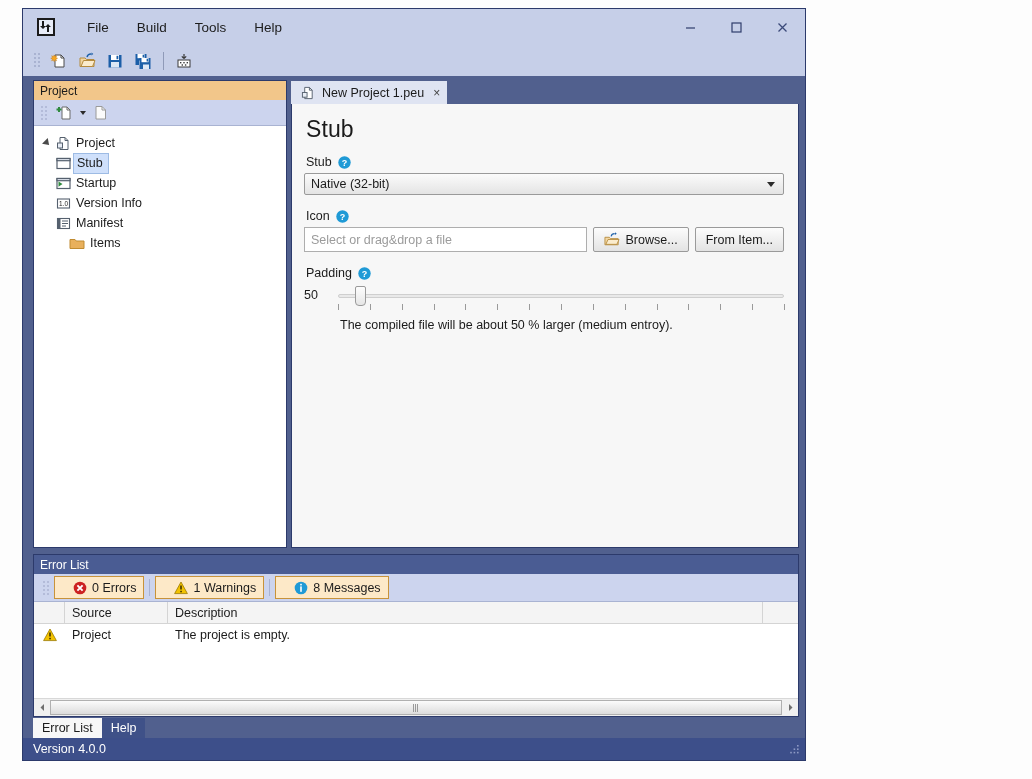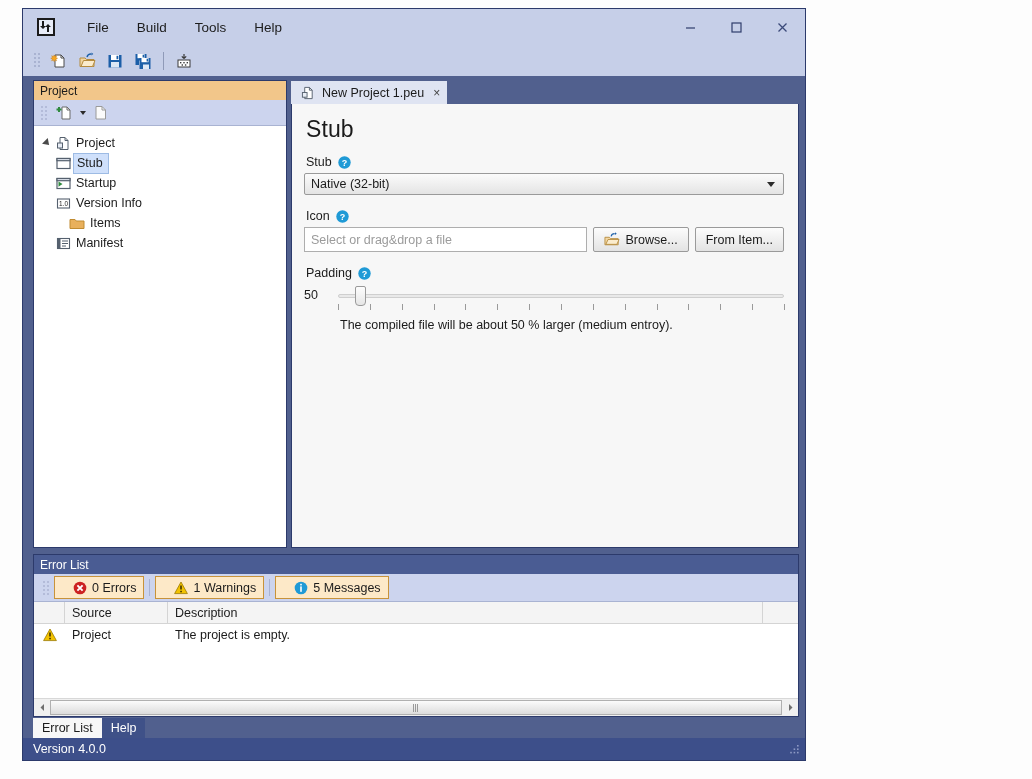--- a/index.html
+++ b/index.html
@@ -329,40 +329,40 @@
             <div class="tnode indent1">
               <span class="ticon">
                 <svg width="15" height="13" viewBox="0 0 15 13">
                   <rect x="1.5" y="2" width="12" height="9" fill="#ffffff" stroke="#55606e" stroke-width="1.1"></rect>
                   <text x="7.5" y="9" font-size="6.4" text-anchor="middle" fill="#1b1b1b" font-family="Liberation Sans, sans-serif">1.0</text>
                 </svg>
               </span>
               <span class="tlabel">Version Info</span>
             </div>
 
-            <div class="tnode indent2" style="padding-left:20px">
-              <span class="ticon" style="margin-left:14px">
-                <svg width="16" height="13" viewBox="0 0 16 13">
-                  <path d="M1 2.5 h5 l1.3 1.5 H15 v7.5 H1 z" fill="#e8b05c" stroke="#c08b31" stroke-width="1"></path>
-                </svg>
-              </span>
-              <span class="tlabel">Items</span>
-            </div>
-
             <div class="tnode indent1">
               <span class="ticon">
                 <svg width="15" height="13" viewBox="0 0 15 13">
                   <rect x="1.5" y="1.5" width="12" height="10" fill="#ffffff" stroke="#55606e" stroke-width="1.1"></rect>
                   <rect x="1.5" y="1.5" width="3" height="10" fill="#55606e"></rect>
                   <g stroke="#55606e" stroke-width="1">
                     <path d="M6 4 h6 M6 6.5 h6 M6 9 h4"></path>
                   </g>
                 </svg>
               </span>
               <span class="tlabel">Manifest</span>
+            </div>
+
+            <div class="tnode indent2" style="padding-left:20px">
+              <span class="ticon" style="margin-left:14px">
+                <svg width="16" height="13" viewBox="0 0 16 13">
+                  <path d="M1 2.5 h5 l1.3 1.5 H15 v7.5 H1 z" fill="#e8b05c" stroke="#c08b31" stroke-width="1"></path>
+                </svg>
+              </span>
+              <span class="tlabel">Items</span>
             </div>
 
           </div>
         </div>
 
         <div class="editor-wrap">
 
           <div class="tabstrip">
             <div class="tab">
               <span class="ticon">
@@ -501,21 +501,21 @@
               <span>1 Warnings</span>
             </div>
             <div class="filter-sep"></div>
 
             <div class="filter-btn">
               <svg width="14" height="14" viewBox="0 0 14 14">
                 <circle cx="7" cy="7" r="6.3" fill="#1f9ad6"></circle>
                 <rect x="6.2" y="2.8" width="1.6" height="1.6" fill="#ffffff"></rect>
                 <rect x="6.2" y="5.4" width="1.6" height="5.4" fill="#ffffff"></rect>
               </svg>
-              <span>5 Messages</span>
+              <span>8 Messages</span>
             </div>
           </div>
 
           <div class="err-cols">
             <div class="col-ico"></div>
             <div class="col-src">Source</div>
             <div class="col-desc">Description</div>
           </div>
 
           <div class="err-rows">

